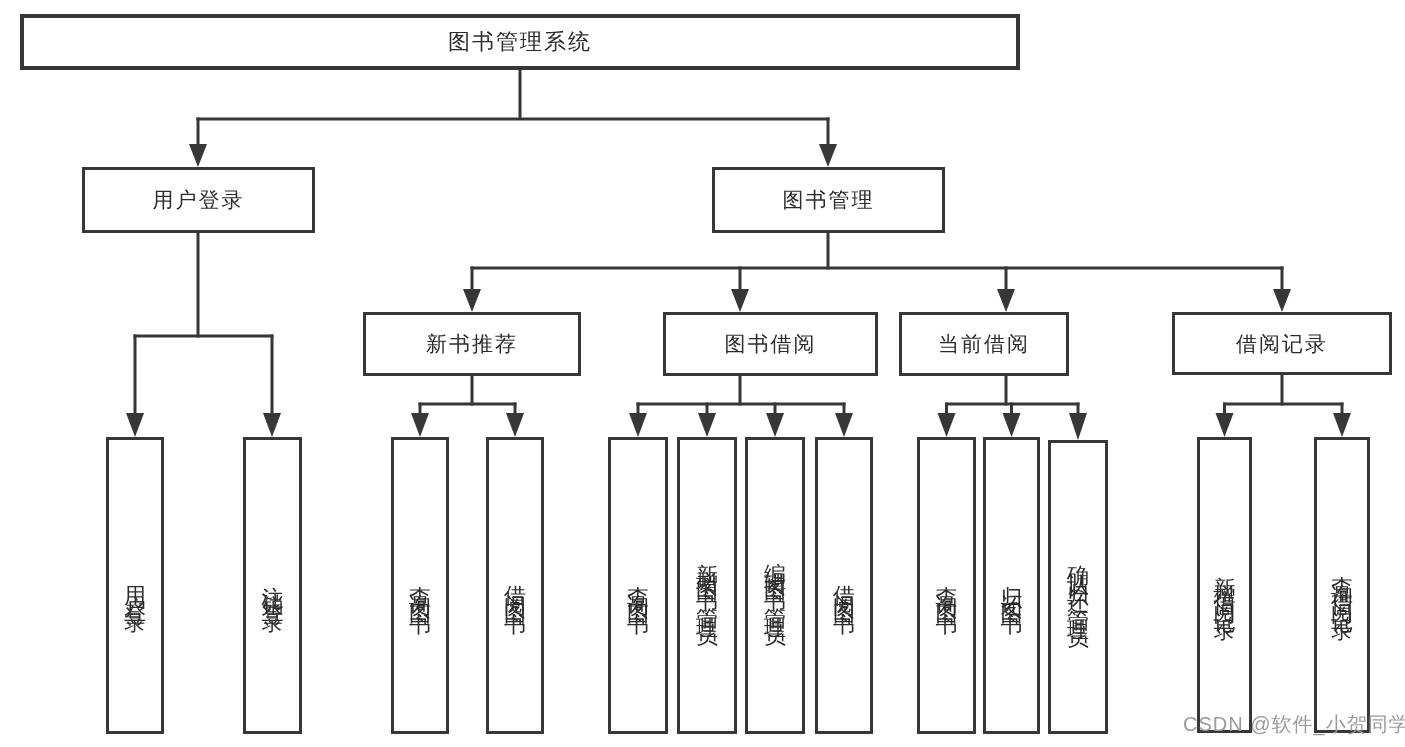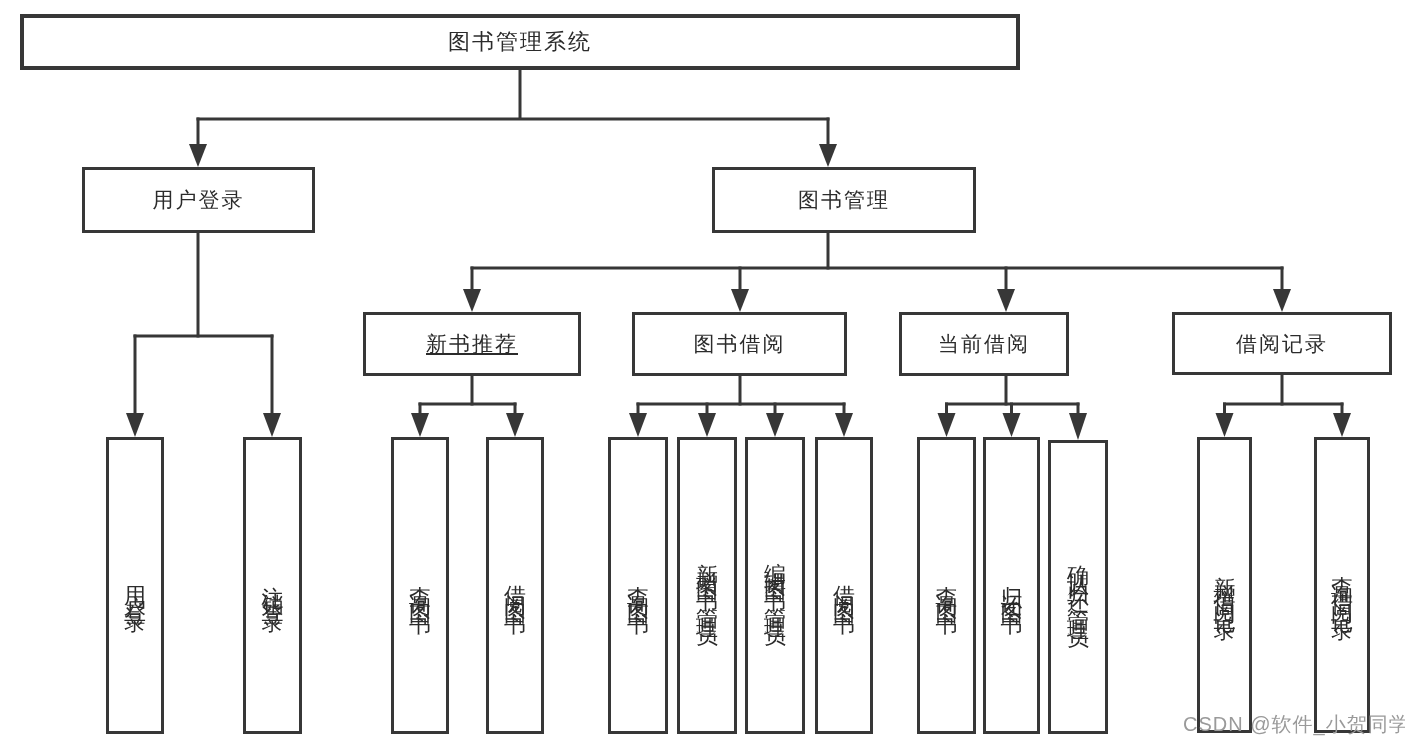--- a/index.html
+++ b/index.html
@@ -116,28 +116,28 @@
     </g>
   </svg>
 
   <div class="node hnode root" style="left:20px;top:14px;width:1000px;height:56px;">
     <span>图书管理系统</span>
   </div>
 
   <div class="node hnode" style="left:82px;top:167px;width:233px;height:66px;">
     <span>用户登录</span>
   </div>
-  <div class="node hnode" style="left:712px;top:167px;width:264px;height:66px;">
+  <div class="node hnode" style="left:712px;top:167px;width:233px;height:66px;">
     <span>图书管理</span>
   </div>
 
-  <div class="node hnode" style="left:363px;top:312px;width:218px;height:64px;text-decoration:underline;">
+  <div class="node hnode" style="left:363px;top:312px;width:218px;height:64px;">
     <span>新书推荐</span>
   </div>
-  <div class="node hnode" style="left:632px;top:312px;width:215px;height:64px;">
+  <div class="node hnode" style="left:663px;top:312px;width:215px;height:64px;">
     <span>图书借阅</span>
   </div>
   <div class="node hnode" style="left:899px;top:312px;width:170px;height:64px;">
     <span>当前借阅</span>
   </div>
   <div class="node hnode" style="left:1172px;top:312px;width:220px;height:63px;">
     <span>借阅记录</span>
   </div>
 
   <div class="node vnode" style="left:106px;top:437px;width:58px;height:297px;">

